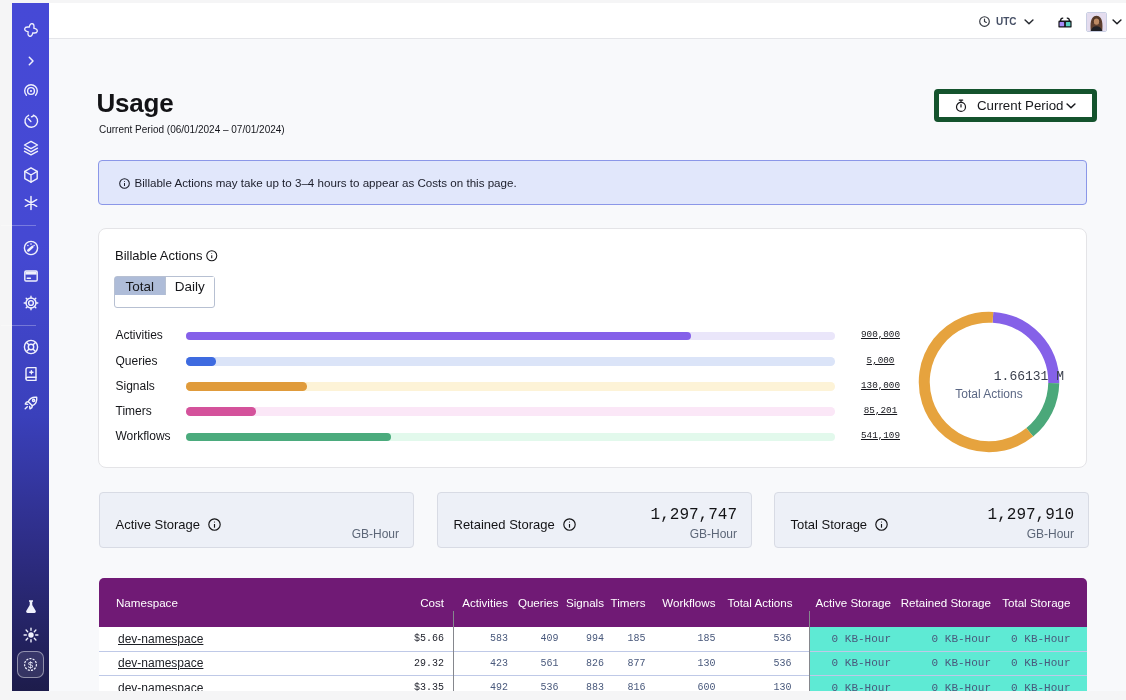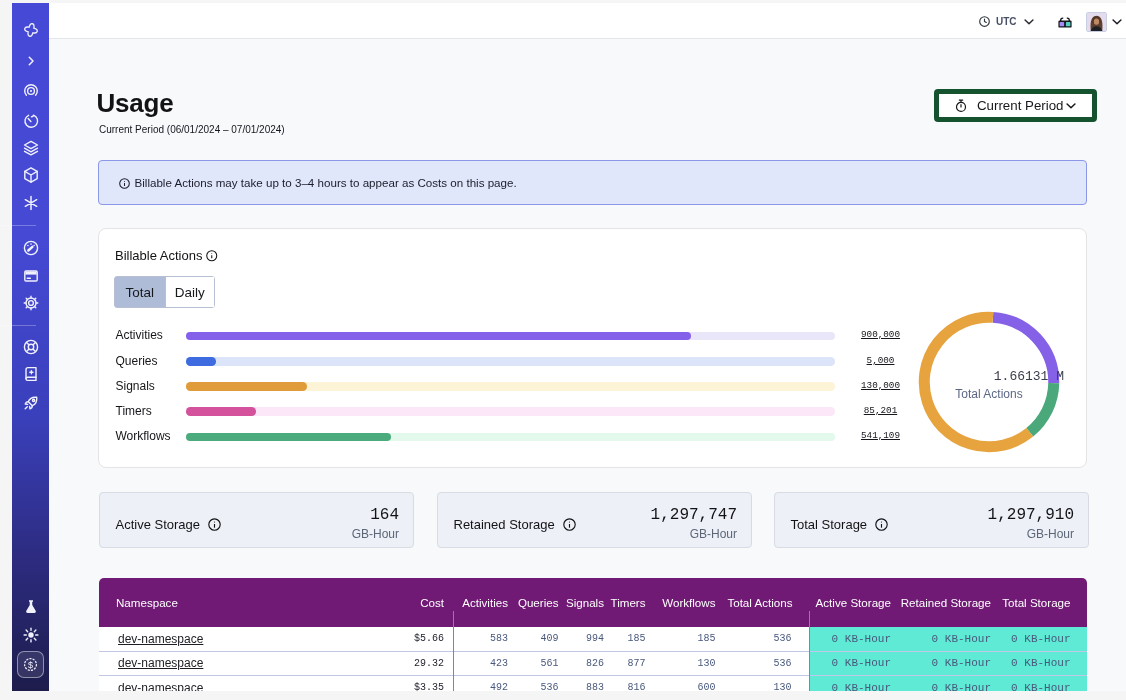--- a/index.html
+++ b/index.html
@@ -23,21 +23,21 @@
 
 #periodbtn { position:absolute; left:934px; top:88.5px; width:162.5px; height:33px; background:#fff; border:5px solid #14532d; border-radius:4px; display:flex; align-items:center; padding:0 16px; }
 #periodbtn .txt { font-size:13.3px; font-weight:500; color:#17181c; margin-left:10px; }
 
 #banner { position:absolute; left:97.5px; top:159.5px; width:989.5px; height:45.5px; background:#e1e7fb; border:1px solid #8b97e8; border-radius:4px; display:flex; align-items:center; padding-left:20.5px; }
 #banner .txt { font-size:11.6px; color:#1b1d2a; margin-left:4.5px; }
 
 #chartcard { position:absolute; left:98px; top:228px; width:989px; height:240px; background:#fff; border:1px solid #e4e4e7; border-radius:8px; }
 #batitle { position:absolute; left:115px; top:248.5px; font-size:13px; line-height:14px; color:#131316; }
 #toggle { position:absolute; left:114px; top:276px; height:32px; border:1px solid #b7c0d2; border-radius:3px; display:flex; }
-#toggle .seg { width:49.5px; height:30px; display:flex; align-items:center; justify-content:center; font-size:13.5px; color:#17181c; }
+#toggle .seg { width:49.5px; height:18px; display:flex; align-items:center; justify-content:center; font-size:13.5px; color:#17181c; }
 #toggle .on { background:#aebcd8; }
 #toggle .off { background:#fff; border-left:1px solid #b8c1d1; }
 
 .blabel { position:absolute; left:115.5px; font-size:12px; line-height:13px; color:#15161a; }
 .btrack { position:absolute; left:185.5px; width:649px; height:8.5px; border-radius:4.25px; }
 .bfill { position:absolute; left:0; top:0; height:8.5px; border-radius:4.25px; }
 .bval { position:absolute; left:832px; width:97px; text-align:center; font-family:"Liberation Mono", monospace; font-size:9.3px; line-height:11px; color:#16171d;text-decoration:underline; }
 
 #donutwrap { position:absolute; left:914px; top:307px; width:150px; height:150px; }
 #dval { position:absolute; left:914px; top:370.5px; width:150px; text-align:right; font-family:Liberation Mono, monospace; font-size:13px; line-height:12px; color:#3a3f4c; }
@@ -242,21 +242,20 @@
 </svg>
 <div id="dval">1.66131 M</div>
 <div id="dlab">Total Actions</div>
 
 <div class="scard" style="left:98.5px;">
   <div class="lab">Active Storage<svg width="13" height="13" viewBox="0 0 13 13" fill="none" stroke="#131316" stroke-width="1.15" style="margin-left:8px;">
         <circle cx="6.5" cy="6.5" r="5.7"></circle>
         <circle cx="6.5" cy="4" r="0.55" fill="#131316" stroke="none"></circle>
         <path d="M6.5 6 V9.7"></path>
       </svg></div>
-  <div class="val">164</div>
   <div class="unit">GB-Hour</div>
 </div>
 <div class="scard" style="left:436.5px;">
   <div class="lab">Retained Storage<svg width="13" height="13" viewBox="0 0 13 13" fill="none" stroke="#131316" stroke-width="1.15" style="margin-left:8px;">
         <circle cx="6.5" cy="6.5" r="5.7"></circle>
         <circle cx="6.5" cy="4" r="0.55" fill="#131316" stroke="none"></circle>
         <path d="M6.5 6 V9.7"></path>
       </svg></div>
   <div class="val">1,297,747</div>
   <div class="unit">GB-Hour</div>

